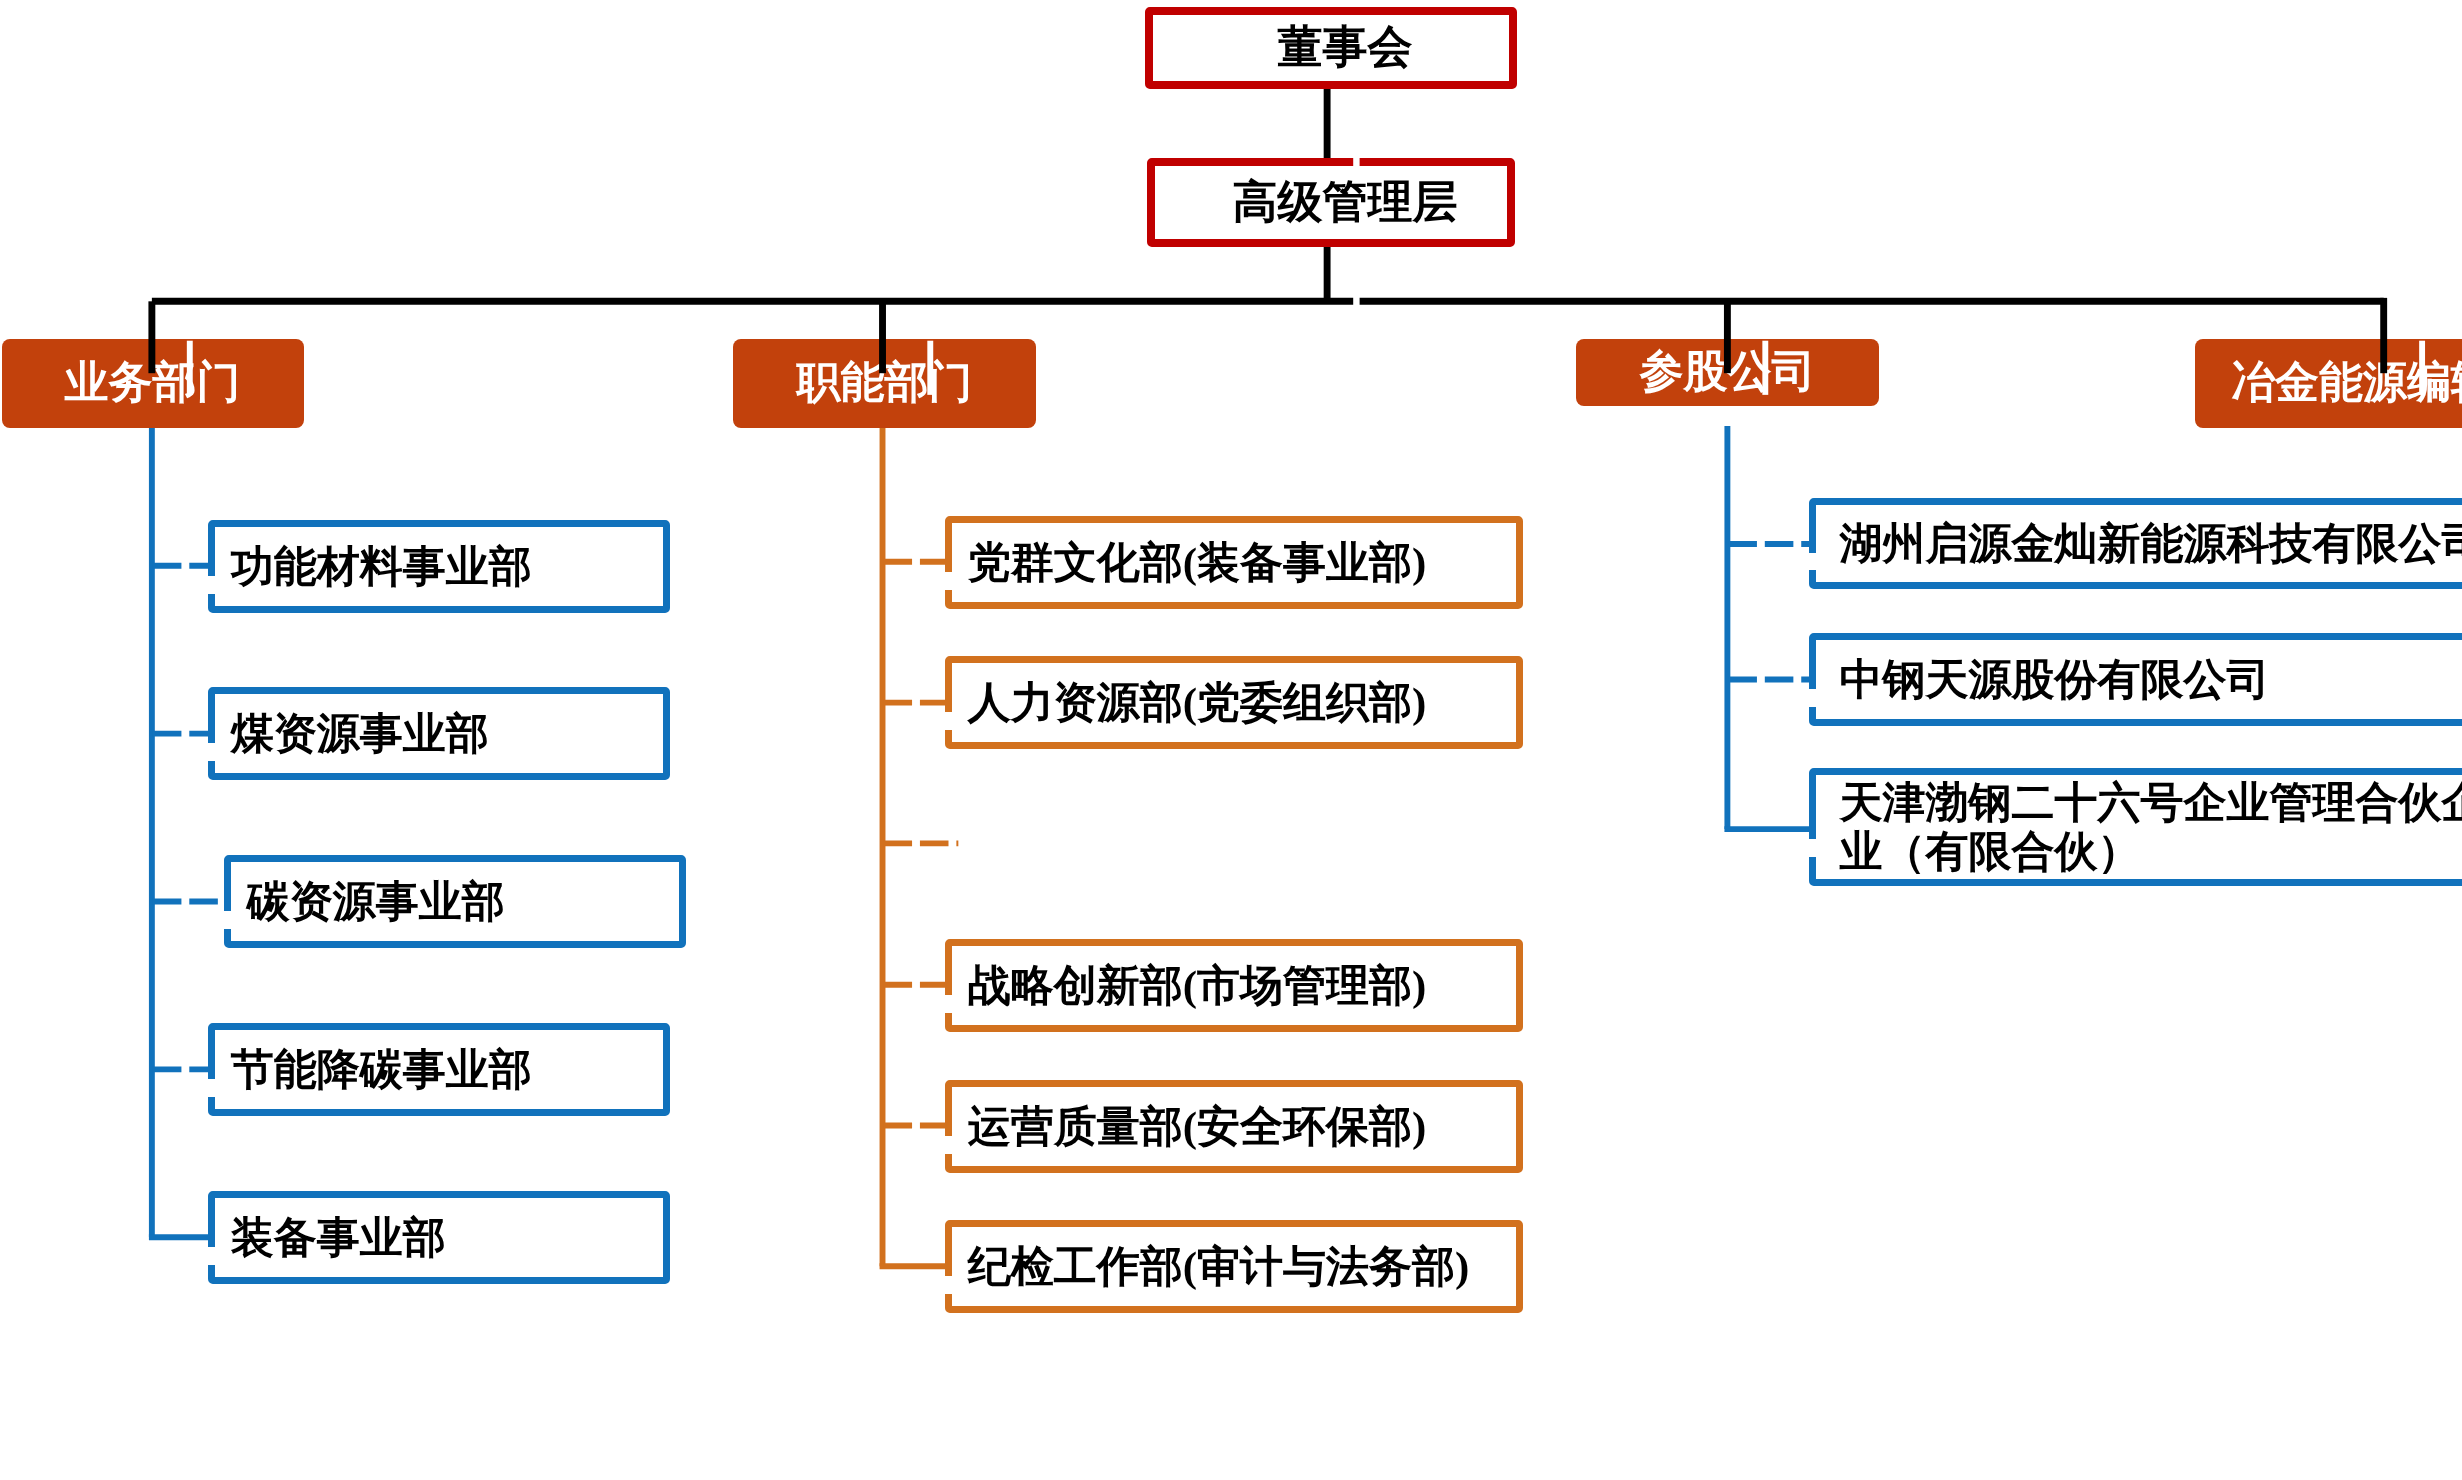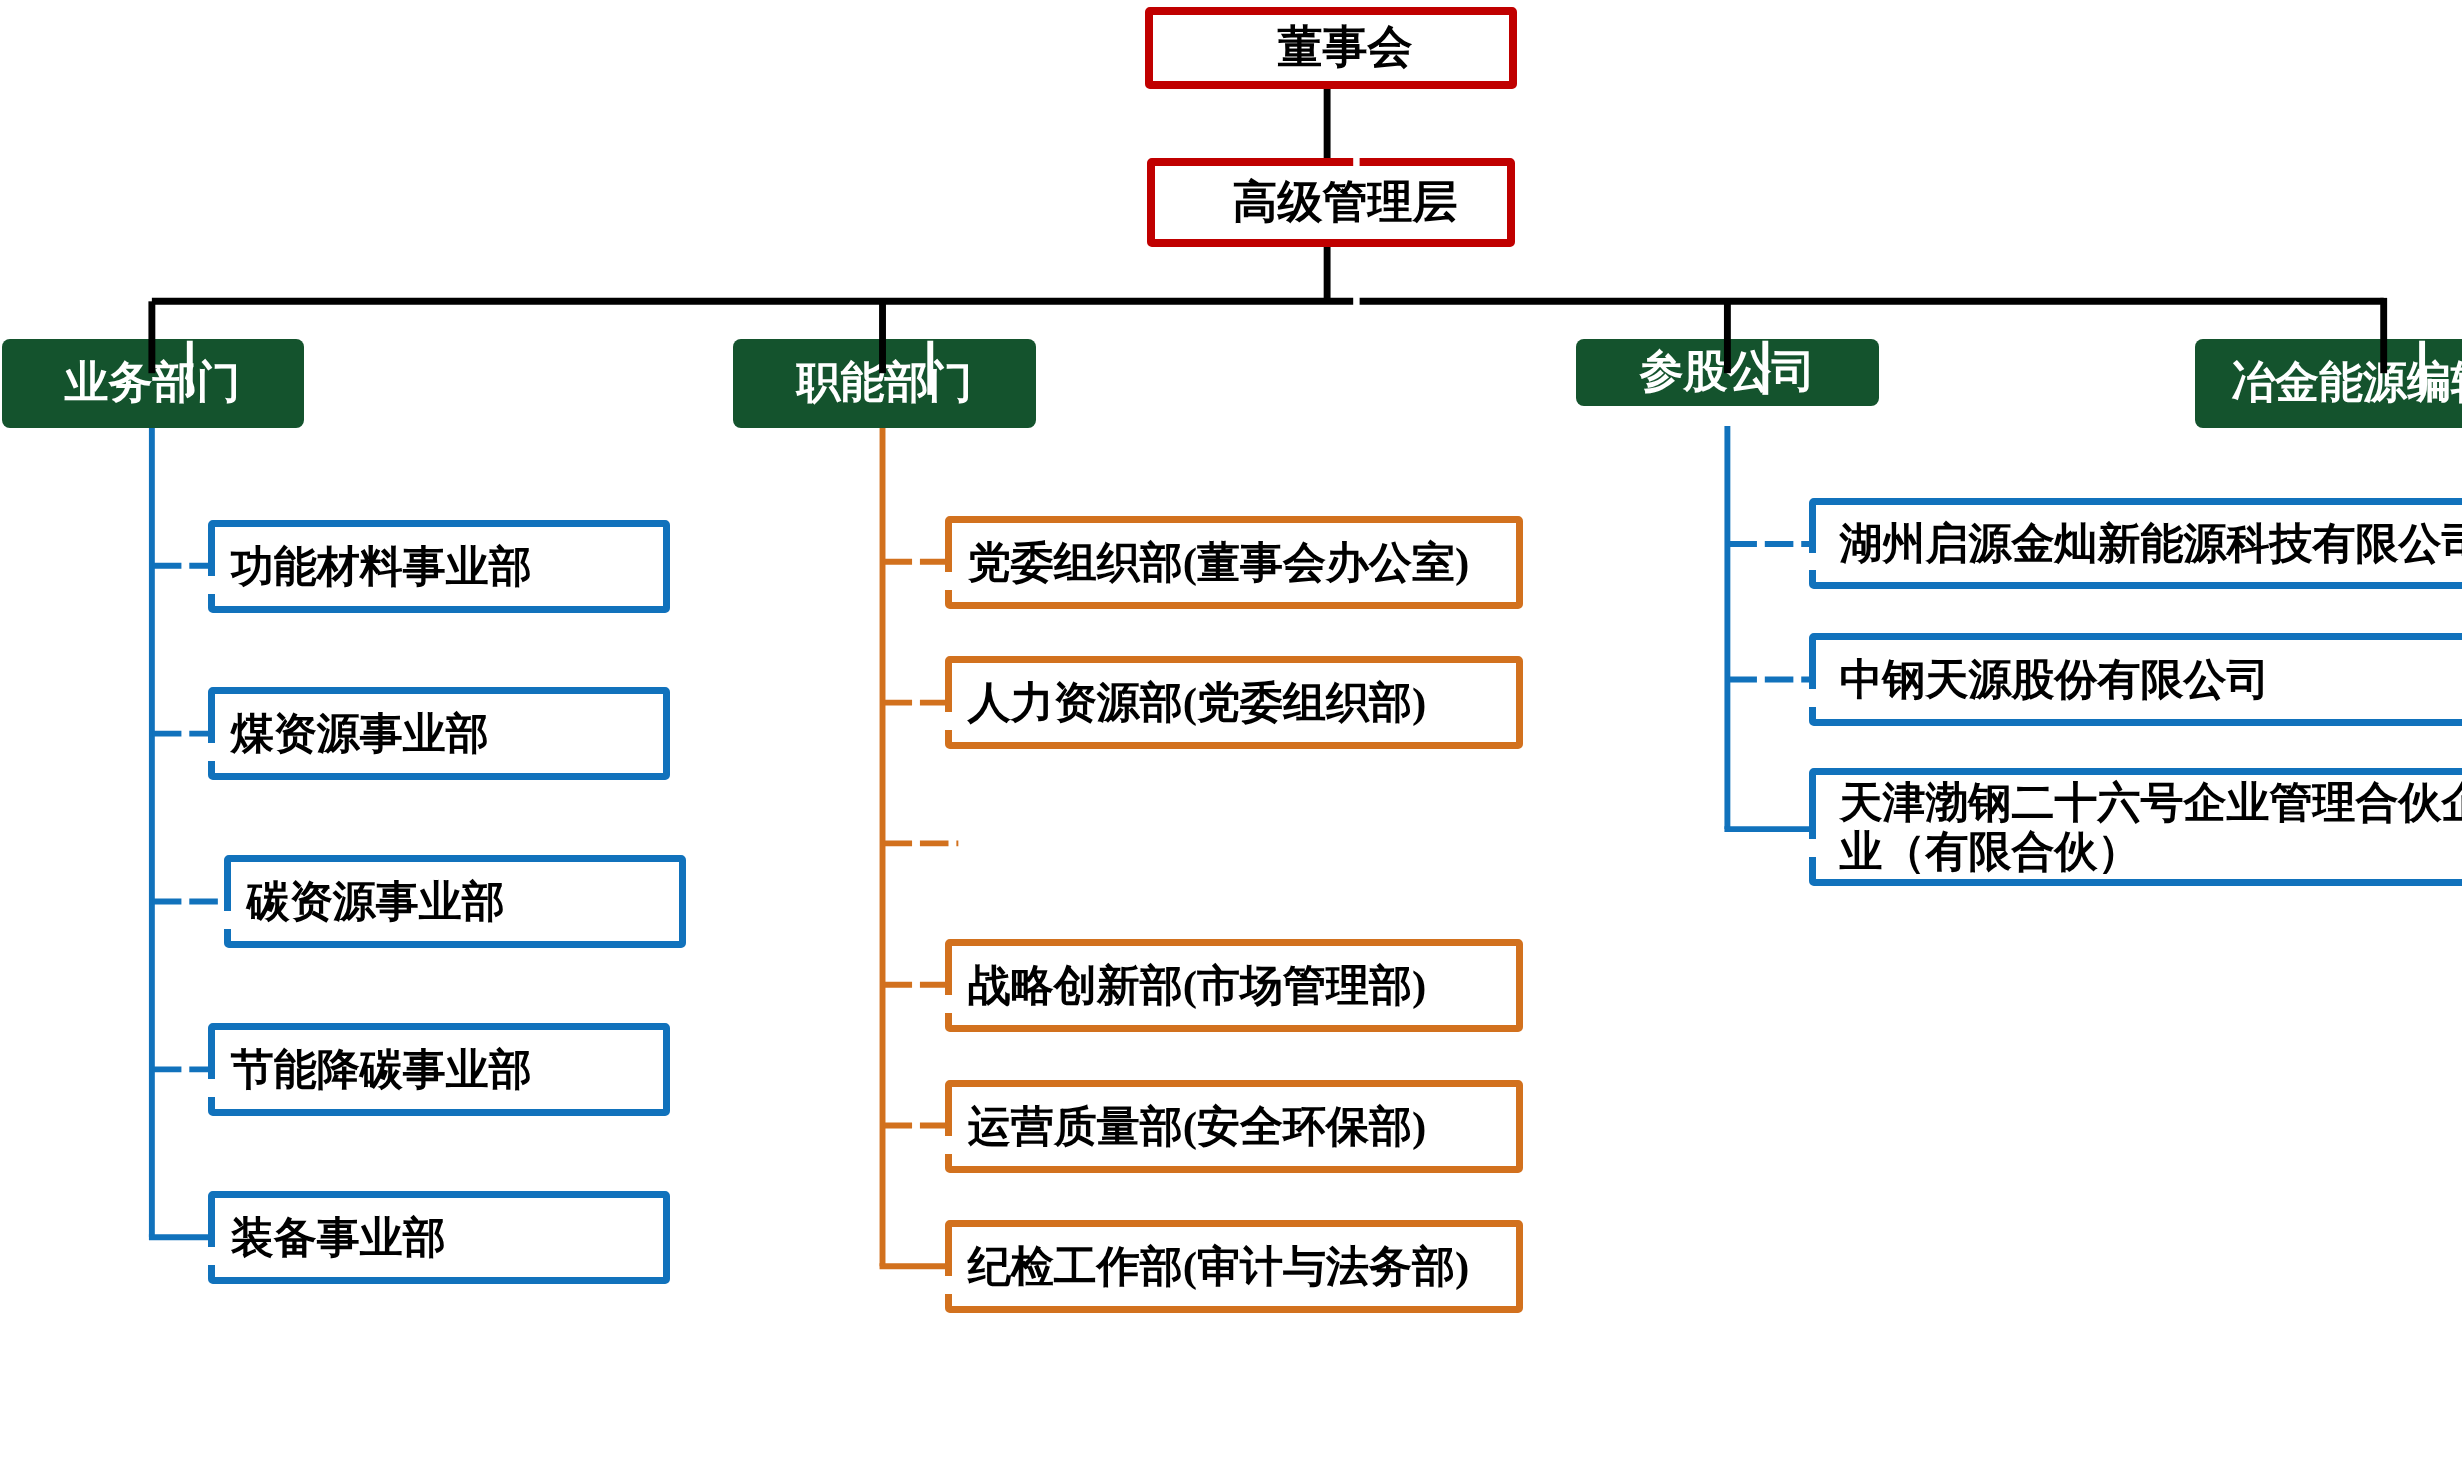--- a/index.html
+++ b/index.html
@@ -26,21 +26,21 @@
     line-height:1.15;
   }
   .topbox{
     border:8.9px solid #C00000;
     border-radius:4.9px;
     justify-content:center;
     font-size:45px;
     padding-left:28px;
   }
   .hdr{
-    background:#14532d;
+    background:#c2410c;
     color:#FFFFFF;
     border-radius:7.9px;
     justify-content:center;
     font-size:44px;
   }
   .child{
     border:7.4px solid #1172BC;
     border-radius:4.9px;
     font-size:43px;
     padding-left:15.8px;
@@ -122,21 +122,21 @@
     <span>碳资源事业部</span>
   </div>
   <div class="box child" style="left:208px;top:1023px;width:462px;height:93px;">
     <span>节能降碳事业部</span>
   </div>
   <div class="box child" style="left:208px;top:1191px;width:462px;height:93px;">
     <span>装备事业部</span>
   </div>
 
   <div class="box child orange" style="left:945px;top:516px;width:578px;height:93px;">
-    <span>党委组织部(董事会办公室)</span>
+    <span>党群文化部(装备事业部)</span>
   </div>
   <div class="box child orange" style="left:945px;top:656px;width:578px;height:93px;">
     <span>人力资源部(党委组织部)</span>
   </div>
   <div class="box child orange" style="left:945px;top:1080px;width:578px;height:93px;">
     <span>运营质量部(安全环保部)</span>
   </div>
   <div class="box child orange" style="left:945px;top:939px;width:578px;height:93px;">
     <span>战略创新部(市场管理部)</span>
   </div>

